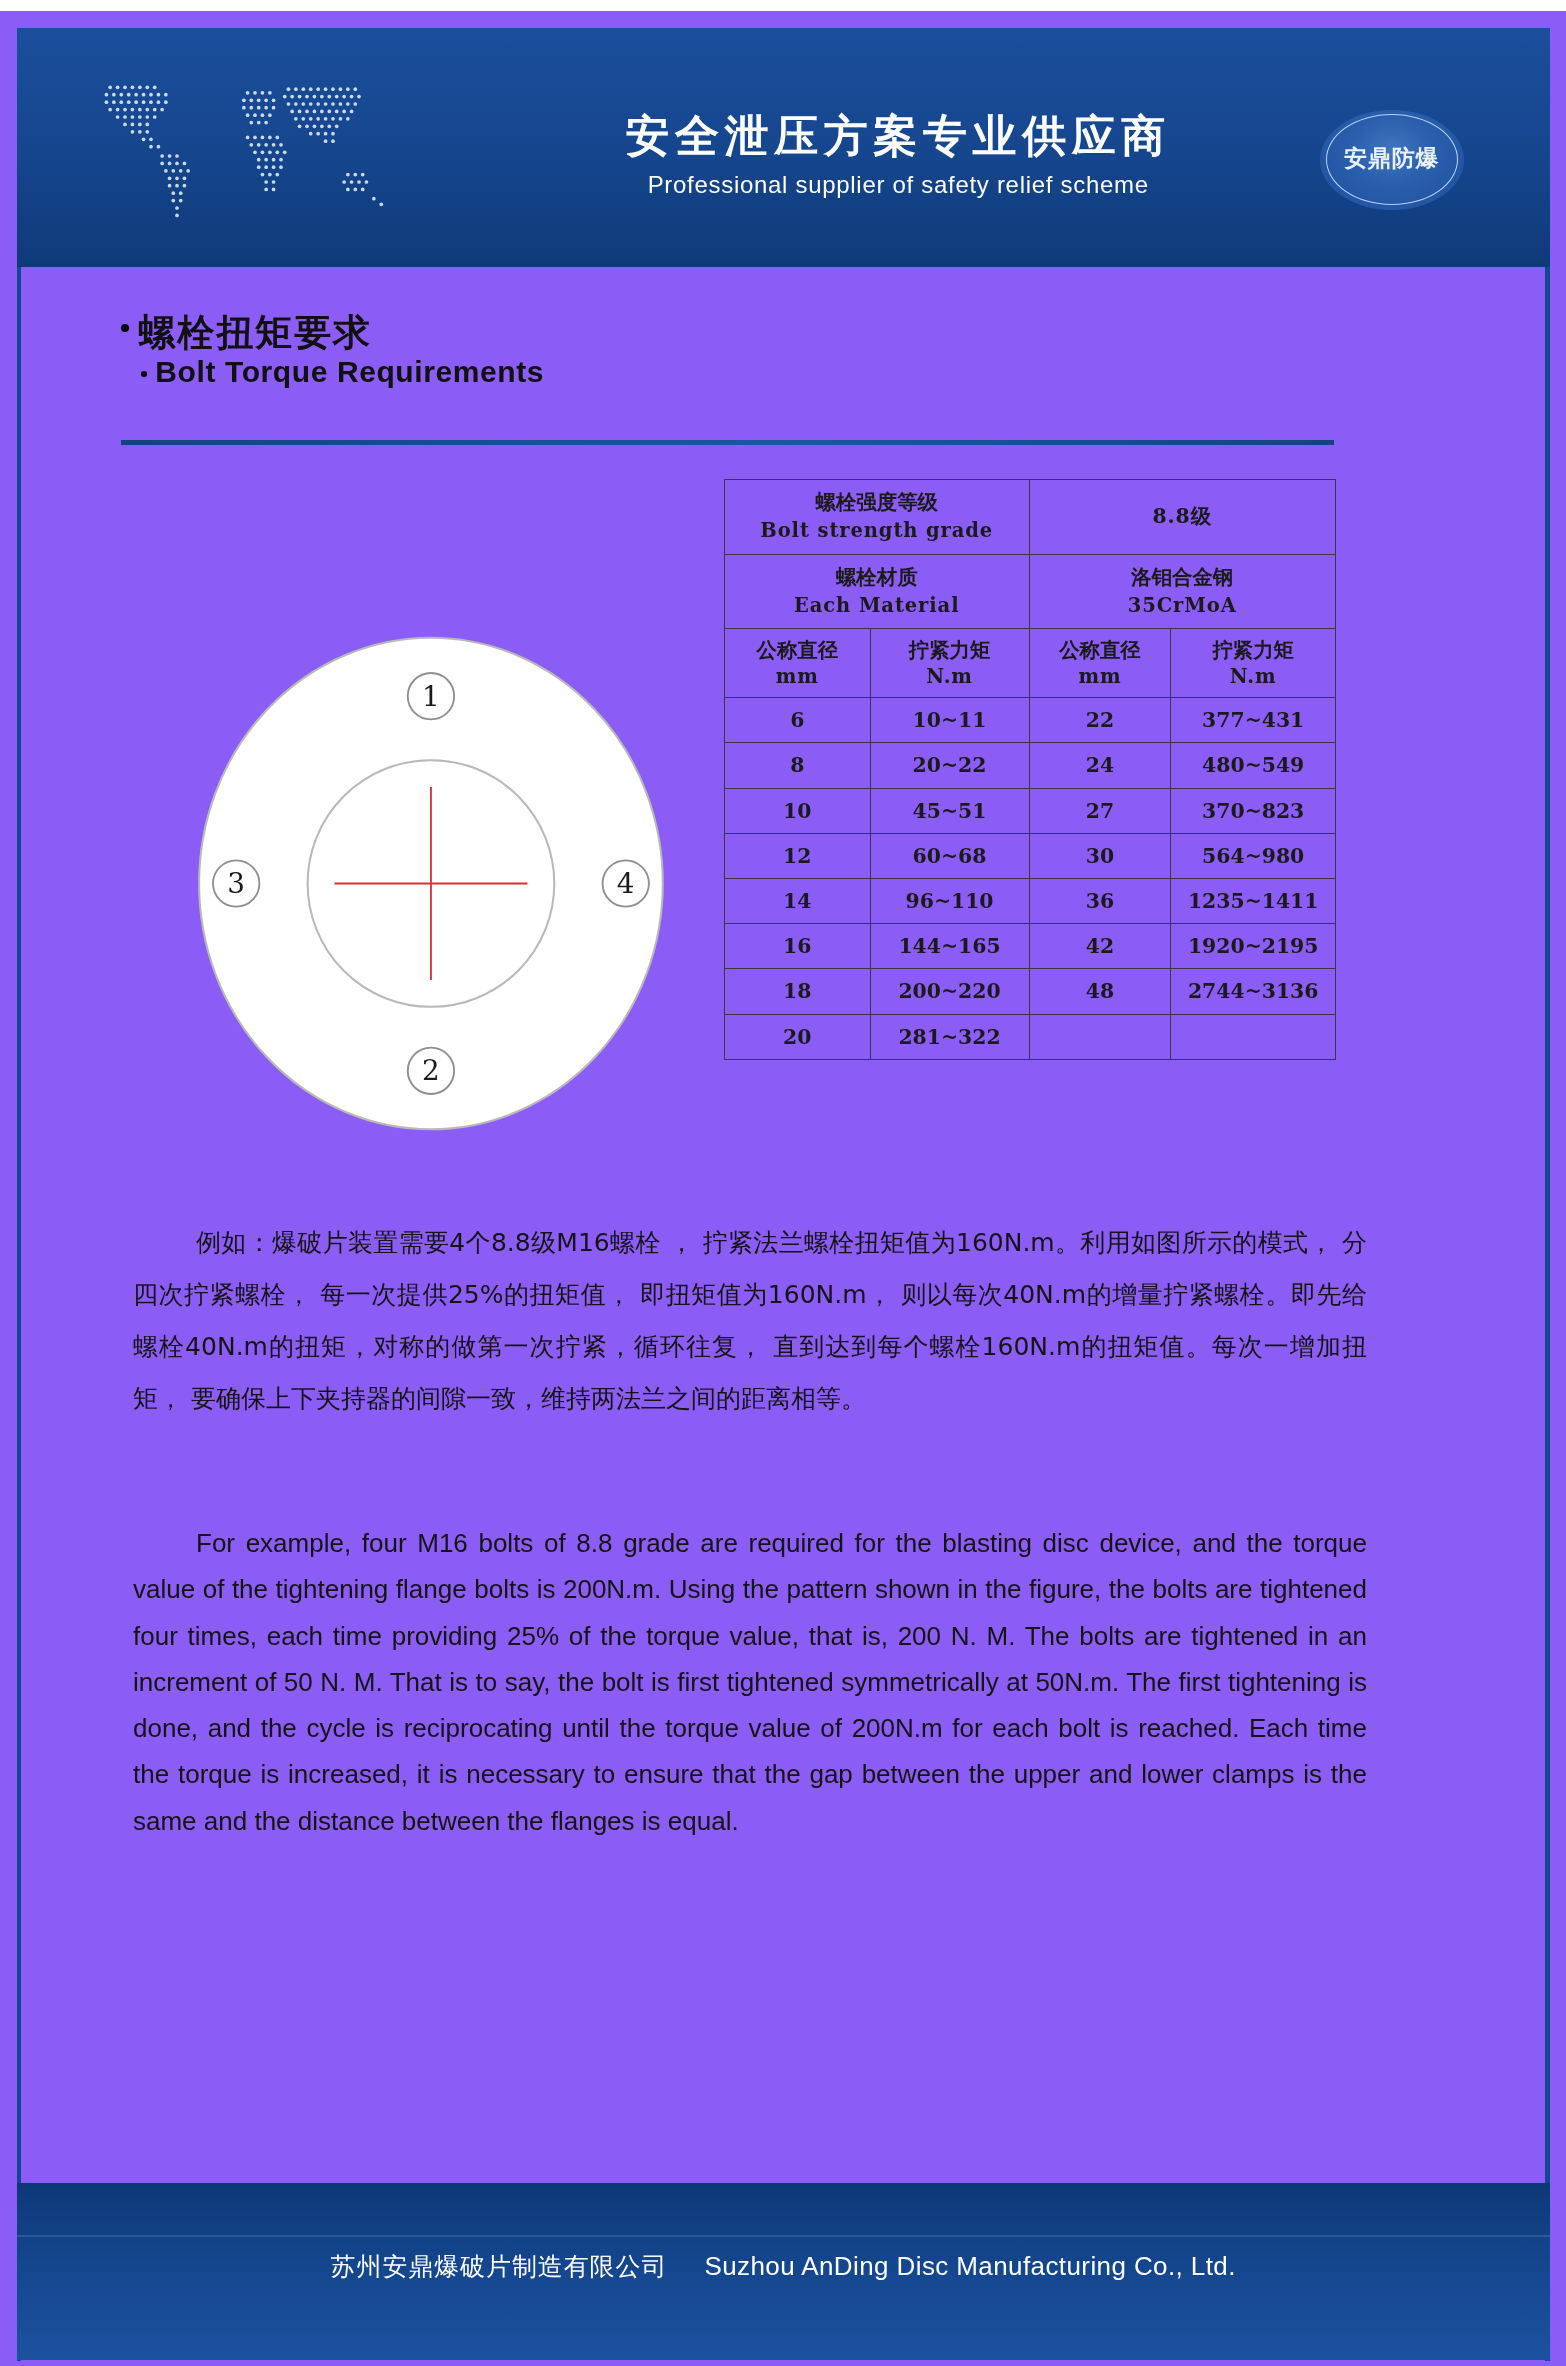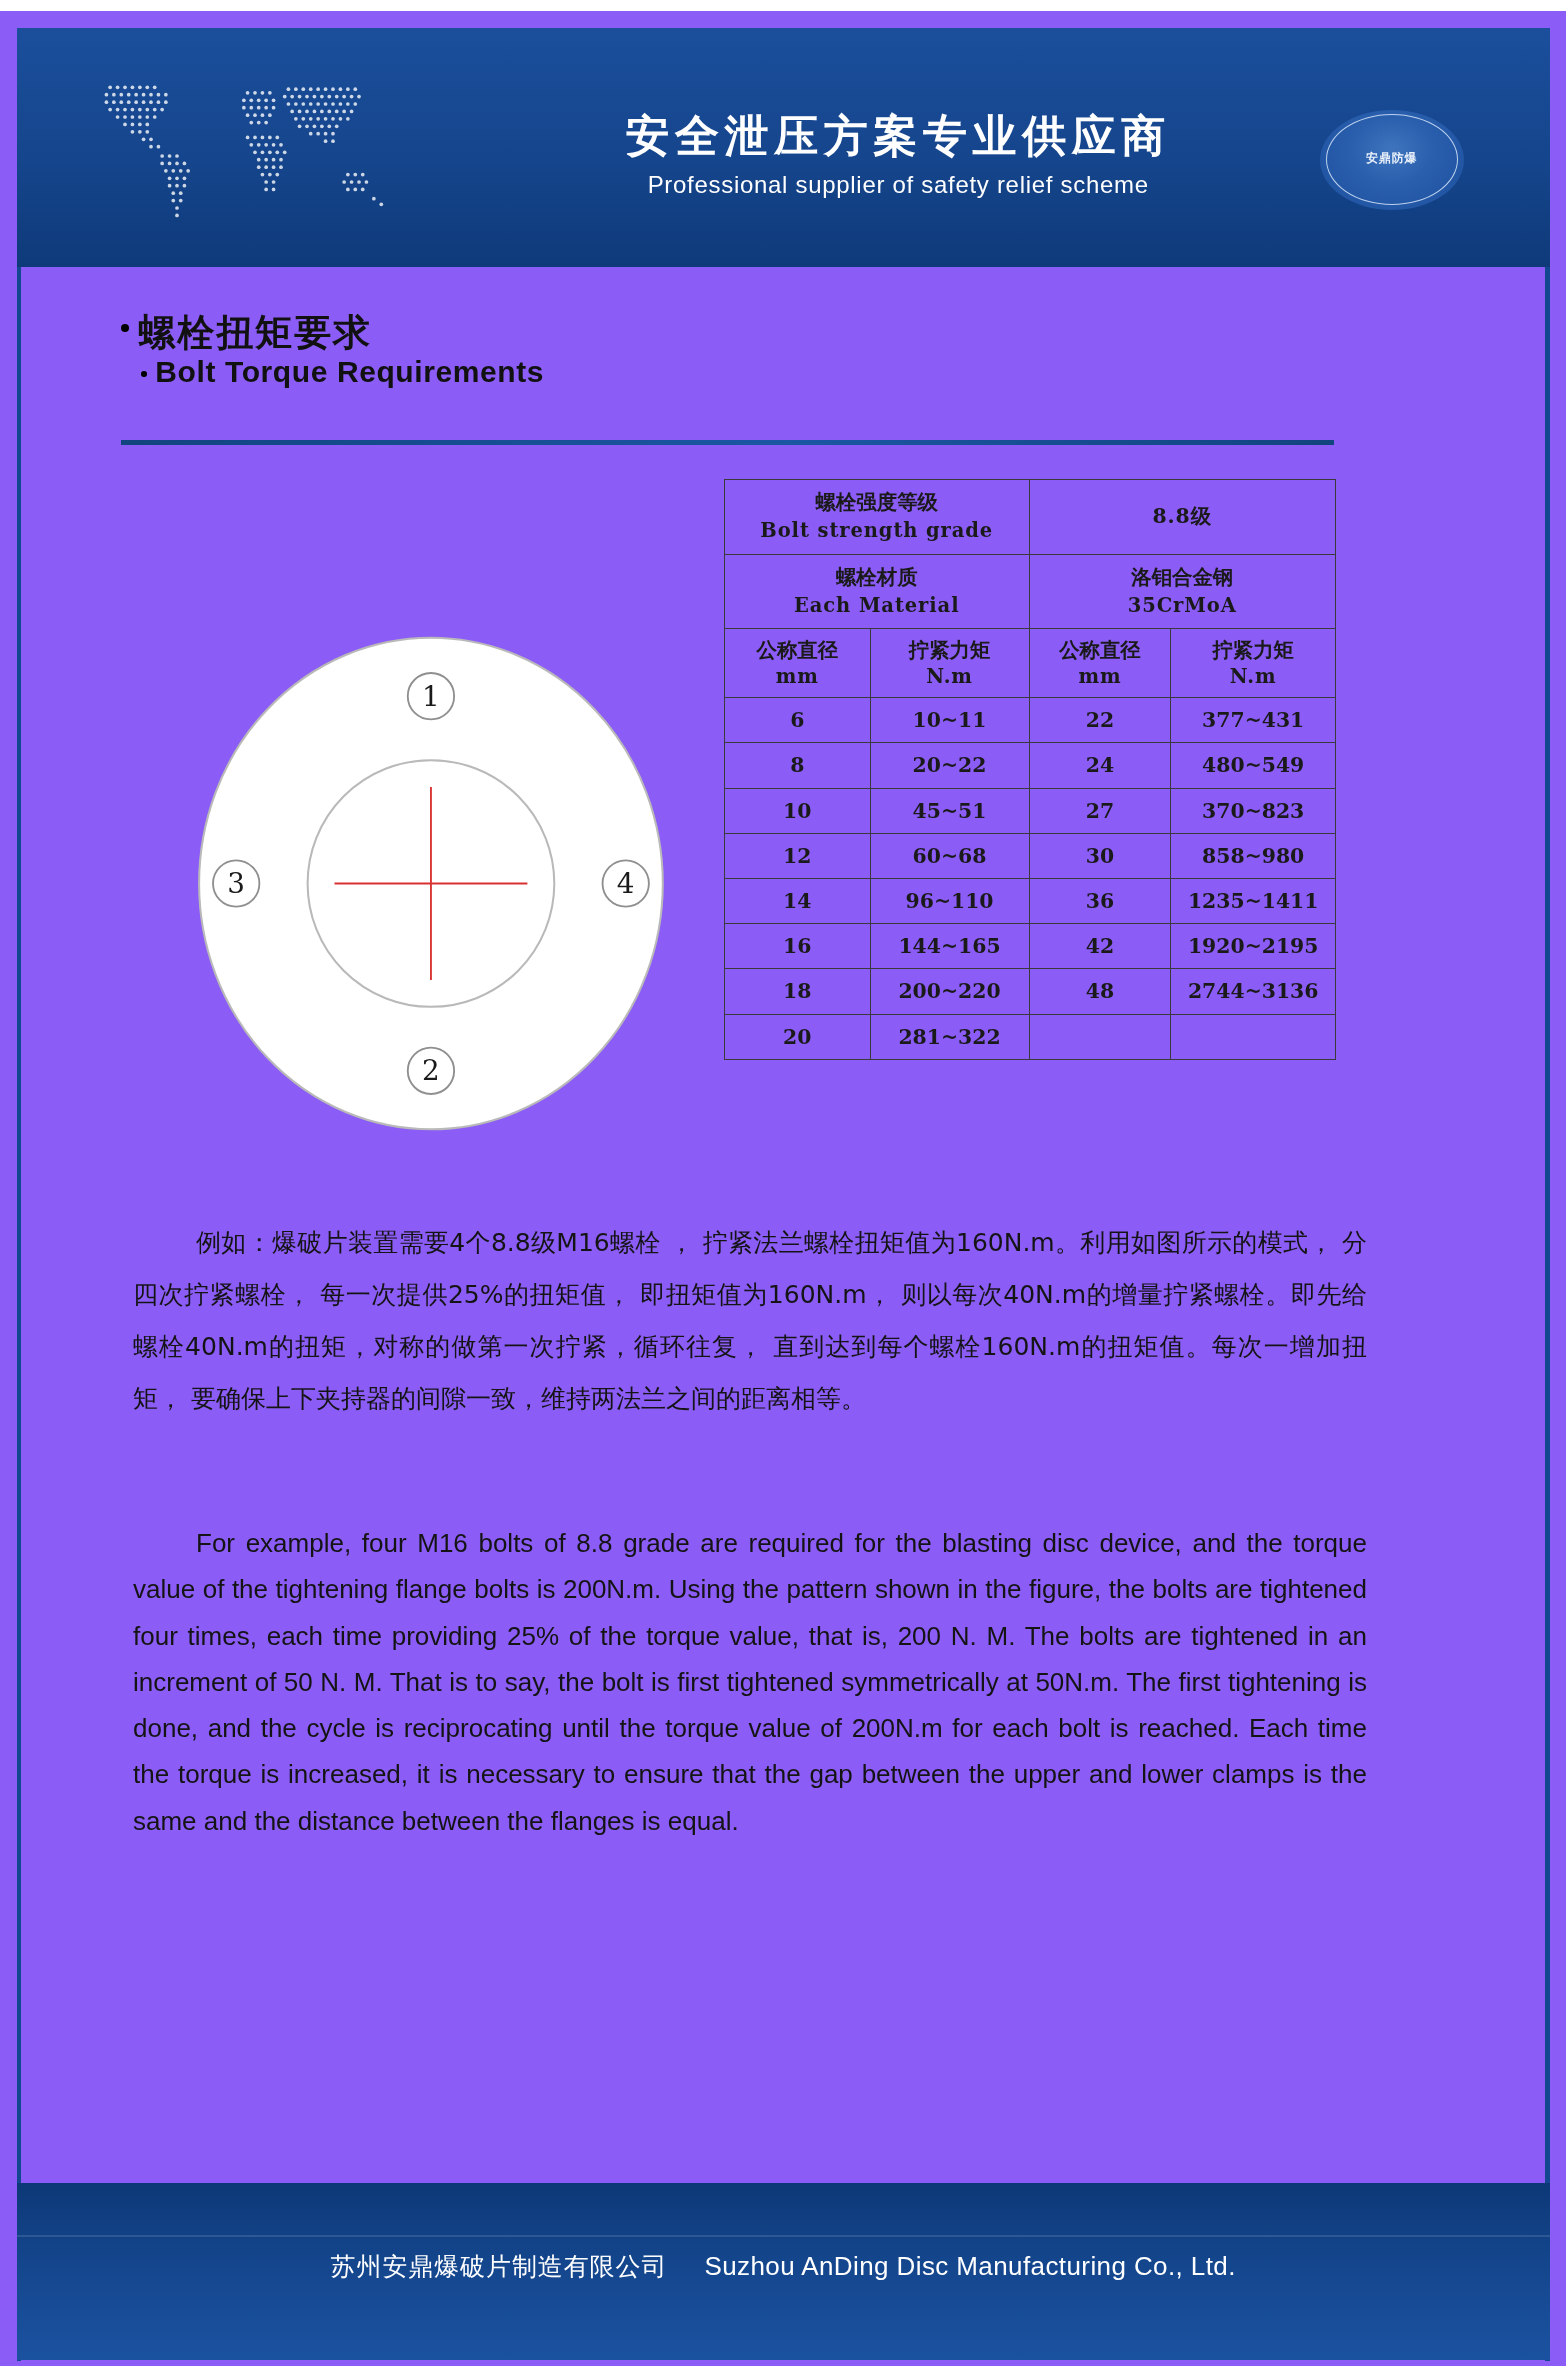--- a/index.html
+++ b/index.html
@@ -84,22 +84,22 @@
     justify-content: center;
   }
   .header-logo-inner {
     width: 130px; height: 89px;
     border-radius: 50%;
     border: 1.9px solid #bcd2ee;
     display: flex;
     align-items: center;
     justify-content: center;
     color: #eaf1fb;
-    font-family: Liberation Mono, monospace;
-    font-size: 12px;
+    font-family: Liberation Serif, serif;
+    font-size: 23px;
     font-weight: bold;
     letter-spacing: 0.9px;
     line-height: 1.15;
     text-align: center;
   }
 
   
   .section-title-wrap {
     position: absolute;
     left: 121px; top: 301px;
@@ -564,21 +564,21 @@
       <tr>
         <td>10</td>
         <td>45~51</td>
         <td>27</td>
         <td>370~823</td>
       </tr>
       <tr>
         <td>12</td>
         <td>60~68</td>
         <td>30</td>
-        <td>858~980</td>
+        <td>564~980</td>
       </tr>
       <tr>
         <td>14</td>
         <td>96~110</td>
         <td>36</td>
         <td>1235~1411</td>
       </tr>
       <tr>
         <td>16</td>
         <td>144~165</td>

